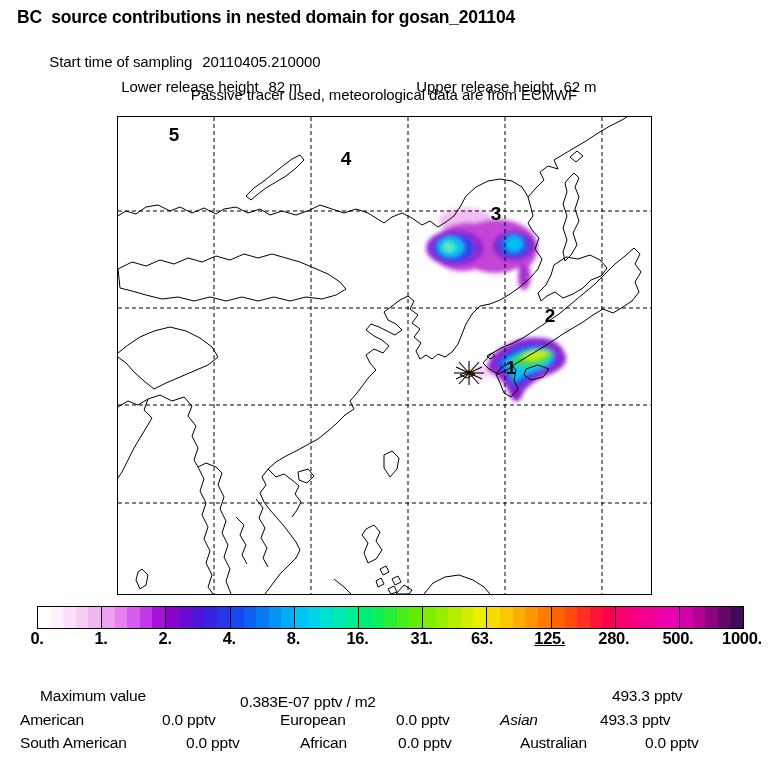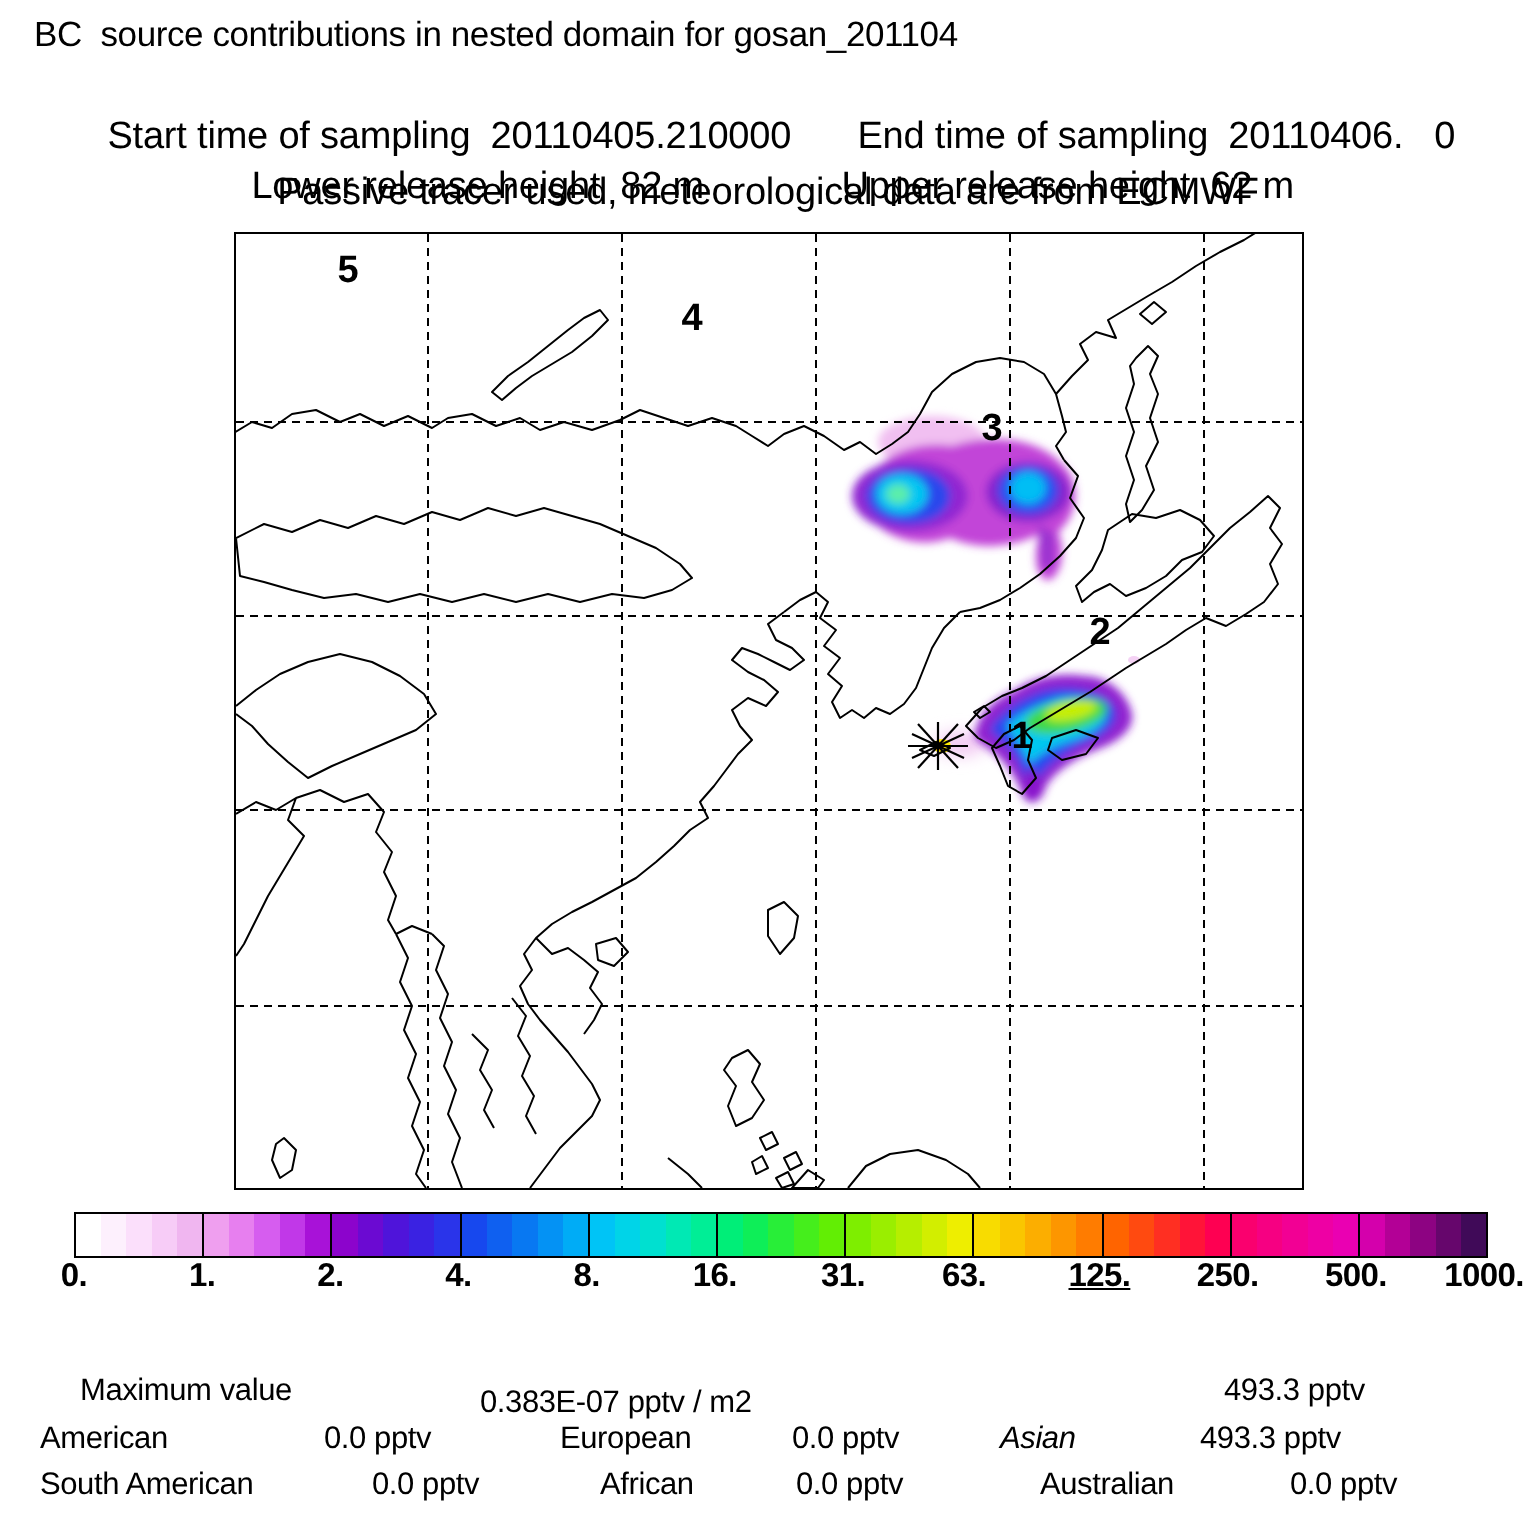--- a/index.html
+++ b/index.html
@@ -1,20 +1,20 @@
 <!DOCTYPE html>
 <html><head>
 <meta charset="utf-8">
 <style>
   html,body{margin:0;padding:0;background:#fff;}
   .page{position:relative;width:768px;height:768px;background:#ffffff;
         font-family:"Liberation Sans",sans-serif;color:#000;overflow:hidden;}
   .abs{position:absolute;white-space:pre;}
-  .title{left:17px;top:7px;font-size:17.5px;font-weight:normal;letter-spacing:-0.2px;}
-  .hline{font-size:19px;letter-spacing:-0.1px;}
+  .title{left:17px;top:7px;font-size:17.5px;font-weight:bold;letter-spacing:-0.2px;}
+  .hline{font-size:15px;letter-spacing:-0.1px;}
   .hline .val{margin-left:10px;}
   .map-frame{position:absolute;left:117px;top:116px;width:533px;height:477px;
              border:1.5px solid #000;box-sizing:content-box;background:#fff;}
   .map-frame svg{display:block;}
   .cb-wrap{position:absolute;left:37px;top:606px;width:705px;height:21px;
            border:1.5px solid #000;display:flex;}
   .cb-seg{flex:1 1 0;border-right:1px solid #000;}
   .cb-seg:last-child{border-right:none;}
   .cb-tick{position:absolute;top:629px;width:70px;text-align:center;
            font-size:16.5px;font-weight:bold;letter-spacing:-0.3px;}
@@ -26,23 +26,20 @@
 </style>
 </head>
 <body>
 
 <div class="page">
 
   <div class="abs title">BC  source contributions in nested domain for gosan_201104</div>
 
   <div class="abs hline" style="left:33px;top:36px;">
     <span>Start time of sampling</span><span class="val">20110405.210000</span>
-  </div>
-  <div class="abs hline" style="left:408px;top:36px;">
-    <span>End time of sampling</span><span class="val">20110406.   0</span>
   </div>
 
   <div class="abs hline" style="left:105px;top:61px;">
     <span>Lower release height</span><span class="val">82 m</span>
   </div>
   <div class="abs hline" style="left:400px;top:61px;">
     <span>Upper release height</span><span class="val">62 m</span>
   </div>
 
   <div class="abs hline" style="left:0;top:86px;width:768px;text-align:center;">Passive tracer used, meteorological data are from ECMWF</div>
@@ -180,21 +177,21 @@
   <div>
       <span class="cb-tick" style="left: 2px;">0.</span>
       <span class="cb-tick" style="left: 66.0909px;">1.</span>
       <span class="cb-tick" style="left: 130.182px;">2.</span>
       <span class="cb-tick" style="left: 194.273px;">4.</span>
       <span class="cb-tick" style="left: 258.364px;">8.</span>
       <span class="cb-tick" style="left: 322.455px;">16.</span>
       <span class="cb-tick" style="left: 386.545px;">31.</span>
       <span class="cb-tick" style="left: 447px;">63.</span>
       <span class="cb-tick" style="left: 514.727px; text-decoration: underline;">125.</span>
-      <span class="cb-tick" style="left: 578.818px;">250.</span>
+      <span class="cb-tick" style="left: 578.818px;">280.</span>
       <span class="cb-tick" style="left: 642.909px;">500.</span>
       <span class="cb-tick" style="left: 707px;">1000.</span>
     </div>
 
   <div class="stat ra" style="left:40px;top:687px;width:152px;">Maximum value</div>
   <div class="stat la" style="left:204px;top:693px;width:210px;margin-left:36px;">0.383E-07 pptv / m2</div>
   <div class="stat ra" style="left:612px;top:687px;width:112px;">493.3 pptv</div>
 
   <div class="stat ra" style="left:20px;top:711px;width:130px;">American</div>
   <div class="stat ra" style="left:162px;top:711px;width:90px;">0.0 pptv</div>

